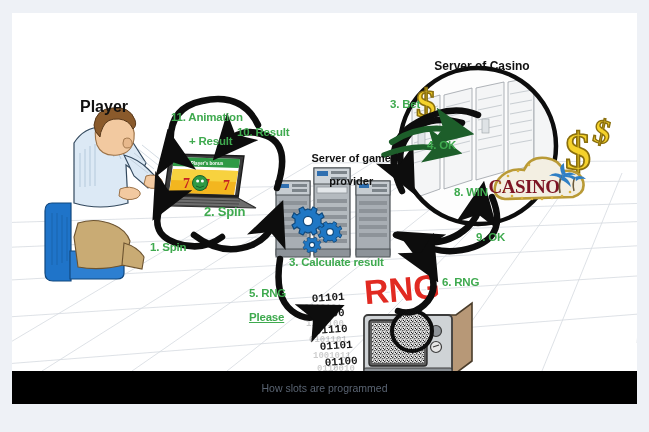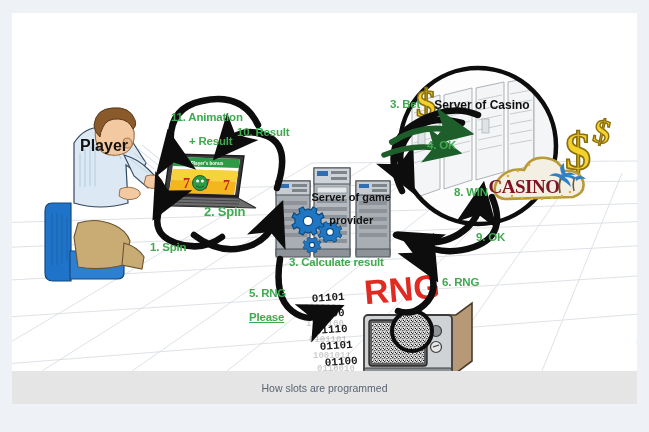--- a/index.html
+++ b/index.html
@@ -49,35 +49,34 @@
     letter-spacing: -0.2px;
   }
   .lbl-dark {
     position: absolute;
     color: #111111;
     font-weight: bold;
     font-family: "Liberation Sans", sans-serif;
     line-height: 1.05;
     white-space: pre;
     text-align: center;
-    margin-top: 39px;
   }
   #caption {
     position: absolute;
     left: 0;
     top: 358px;
     width: 625px;
     height: 33px;
     display: flex;
     align-items: center;
     justify-content: center;
     color: #5a6472;
     font-size: 10.5px;
     font-family: "Liberation Sans", sans-serif;
-    background: #e5e5e5;
+    background: #000000;
   }
 </style>
 </head>
 <body>
 
 <div id="page">
   <div id="card">
 
     <div id="figure">
 

